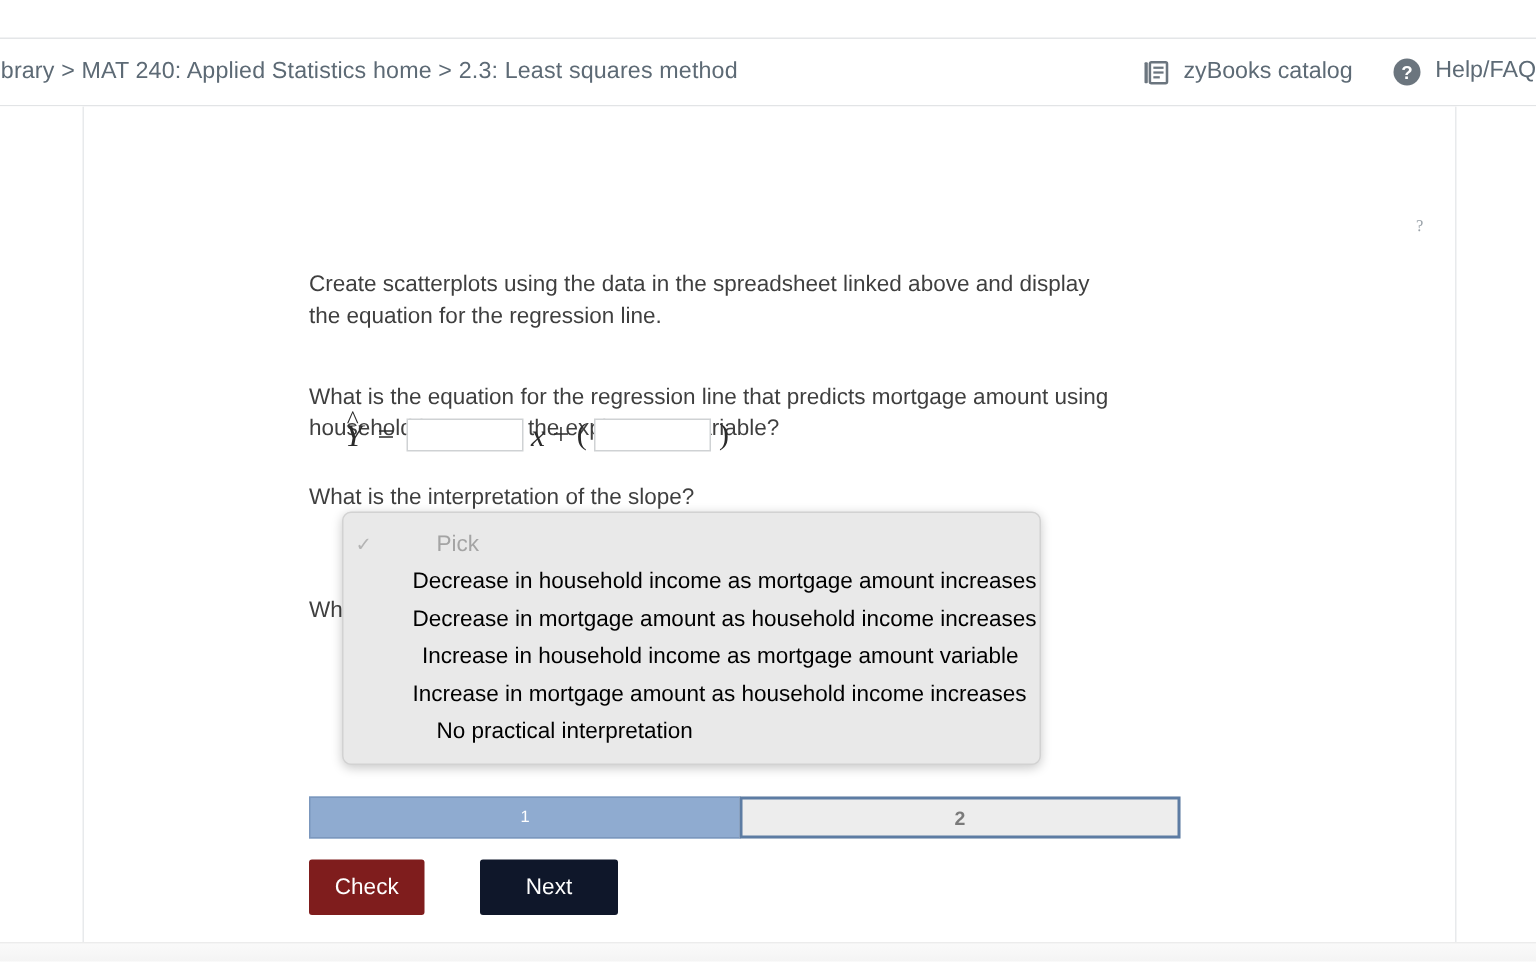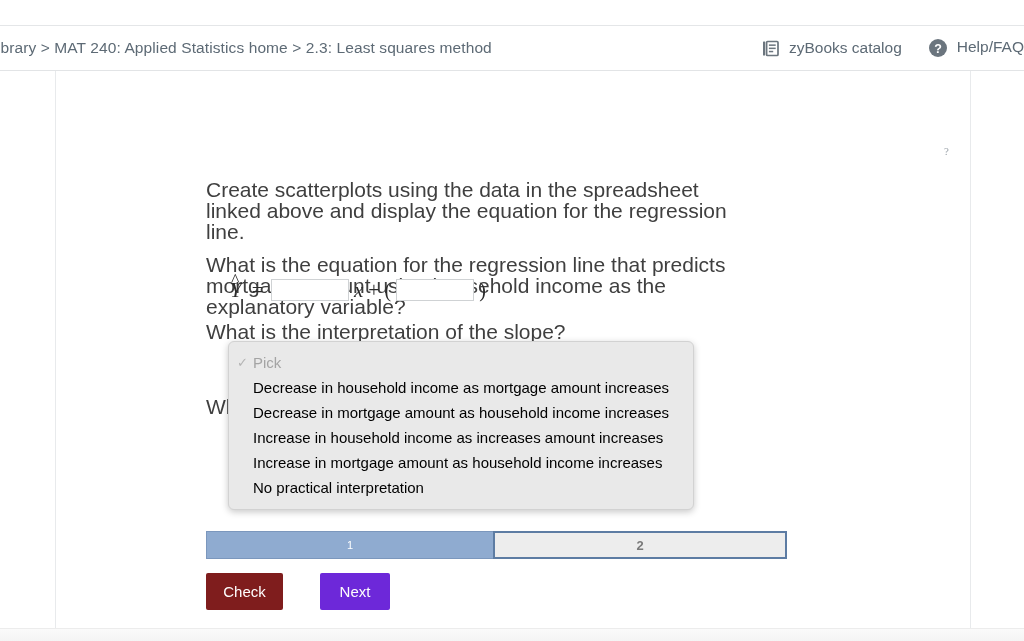--- a/index.html
+++ b/index.html
@@ -105,21 +105,21 @@
     box-sizing: border-box;
   }
 
   
   .content {
     position: absolute;
     left: 206px; top: 0;
     width: 700px;
   }
   .para {
-    font-size: 21px;
+    font-size: 15px;
     line-height: 21px;
     color: #3f3f3f;
     width: 542px;
   }
   .p1 { position: absolute; left: 0; top: 108px; }
   .p2 { position: absolute; left: 0; top: 172px; margin-top: 11px; }
   .p3 { position: absolute; left: 0; top: 250px; }
   .p4 { position: absolute; left: 0; top: 325px; }
 
   
@@ -197,21 +197,21 @@
   .dd-item.placeholder {
     color: #a4a4a4;
   }
   .dd-check {
     width: 16px;
     display: inline-block;
     font-size: 13px;
     color: #b4b4b4;
     text-align: left;
   }
-  .dd-label { display: inline-block; }
+  .dd-label { display: inline-block; margin-left: 38px; }
 
   
   .progress {
     position: absolute;
     left: 0; top: 460px;
     display: flex;
     align-items: stretch;
     height: 28px;
     width: 582px;
   }
@@ -256,22 +256,22 @@
     border: none;
     border-radius: 2px;
     cursor: pointer;
     font-family: "Liberation Sans", sans-serif;
   }
   .btn-check {
     width: 77px;
     background: #7f1d1d;
   }
   .btn-next {
-    width: 70px;
-    background: #6d28d9;
+    width: 92px;
+    background: #0f172a;
     color: #fdfdfd;
   }
 </style>
 </head>
 <body>
 
 <div class="page">
 
   <div class="top-strip"></div>
 
@@ -350,21 +350,21 @@
         <div class="dd-item">
           <span class="dd-check"></span>
           <span class="dd-label">Decrease in household income as mortgage amount increases</span>
         </div>
         <div class="dd-item">
           <span class="dd-check"></span>
           <span class="dd-label">Decrease in mortgage amount as household income increases</span>
         </div>
         <div class="dd-item">
           <span class="dd-check"></span>
-          <span class="dd-label">Increase in household income as increases amount increases</span>
+          <span class="dd-label">Increase in household income as mortgage amount variable</span>
         </div>
         <div class="dd-item">
           <span class="dd-check"></span>
           <span class="dd-label">Increase in mortgage amount as household income increases</span>
         </div>
         <div class="dd-item">
           <span class="dd-check"></span>
           <span class="dd-label">No practical interpretation</span>
         </div>
       </div>

